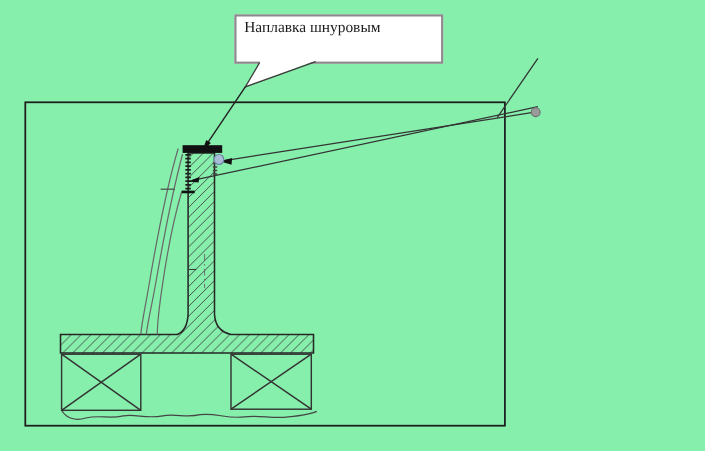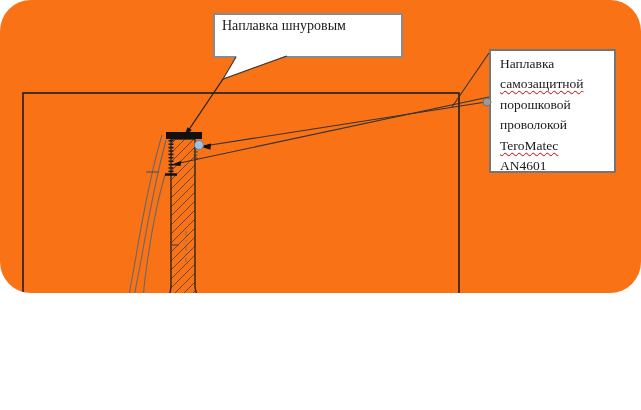--- a/index.html
+++ b/index.html
@@ -1,18 +1,18 @@
 <!DOCTYPE html>
 <html><head>
 <meta charset="utf-8">
 <style>
   html,body{margin:0;padding:0;background:#ffffff;}
   .stage{
-    position:relative;width:641px;height:293px;background:#f97316;
-    font-family:"Liberation Serif","DejaVu Serif",serif;overflow:hidden;border-radius:31px;
+    position:relative;width:641px;height:410px;background:#86efac;
+    font-family:"Liberation Serif","DejaVu Serif",serif;overflow:hidden;
   }
   .textbox{
     position:absolute;background:#ffffff;color:#1a1a1a;
     box-sizing:border-box;z-index:1;
   }
   .textbox .tline{white-space:nowrap;}
   .tb-top{
     left:213px;top:13px;width:190px;height:45px;
     border:2px solid #8a8a8a;
     font-size:14px;line-height:18.5px;padding:2px 0 0 7px;
@@ -33,28 +33,20 @@
 </style>
 </head>
 <body>
 
 <div class="stage">
 
   <div class="textbox tb-top">
     <div class="tline">Наплавка шнуровым</div>
   </div>
 
-  <div class="textbox tb-right">
-    <div class="tline">Наплавка</div>
-    <div class="tline misspell">самозащитной</div>
-    <div class="tline">порошковой</div>
-    <div class="tline">проволокой</div>
-    <div class="tline misspell">TeroMatec</div>
-    <div class="tline">AN4601</div>
-  </div>
 
   <svg class="overlay" width="641" height="410" viewBox="0 0 641 410">
     <defs>
       <pattern id="hatch" patternUnits="userSpaceOnUse" width="9" height="9">
         <line x1="0" y1="9" x2="9" y2="0" stroke="#3f3f3f" stroke-width="0.8"></line>
       </pattern>
     </defs>
 
     <rect x="23" y="93" width="436" height="294" fill="none" stroke="#1d1d1d" stroke-width="1.6"></rect>
 

